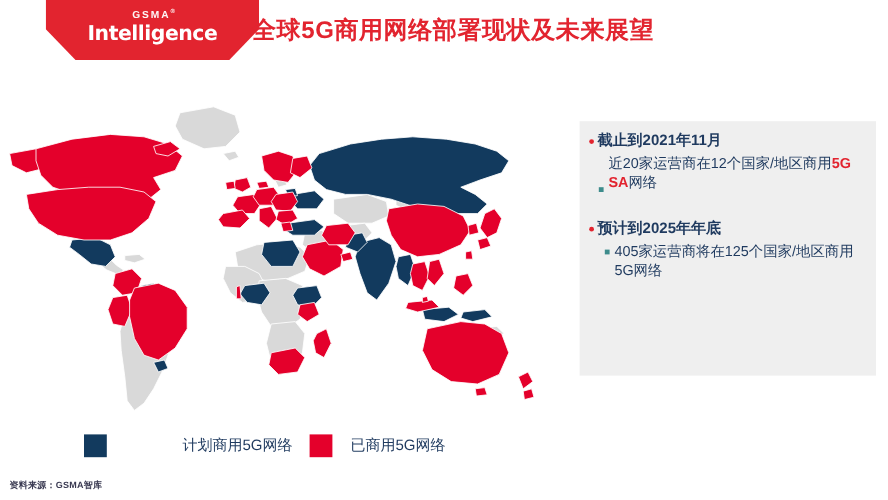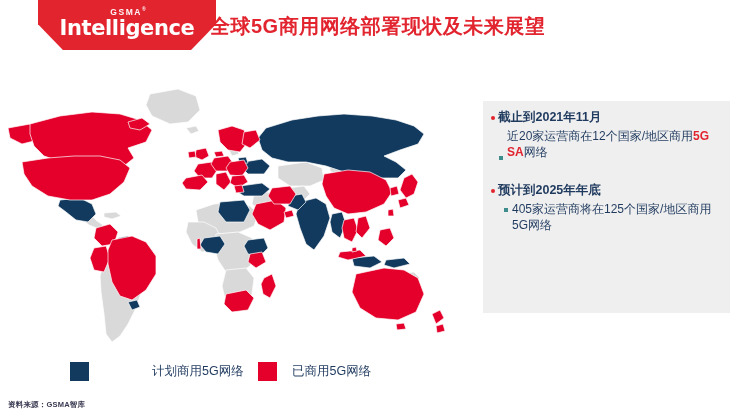--- a/index.html
+++ b/index.html
@@ -25,21 +25,21 @@
     position:absolute;left:0;top:0;width:178px;height:68px;
     display:flex;flex-direction:column;justify-content:flex-end;
     align-items:center;padding-bottom:11px;box-sizing:border-box;
   }
   .logo-gsma{
     color:#ffffff;font-size:8.5px;font-weight:bold;letter-spacing:1.6px;
     line-height:9px;margin-bottom:1px;margin-left:2px;opacity:.96;
   }
   .logo-gsma sup{font-size:5px;vertical-align:super;letter-spacing:0;}
   .logo-intel{
-    color:#ffffff;font-size:21px;font-weight:bold;line-height:21px;
+    color:#ffffff;font-size:17px;font-weight:bold;line-height:21px;
     letter-spacing:-0.4px;font-family:"DejaVu Sans",sans-serif;
   }
   .header-title{
     position:absolute;left:210px;top:10px;
     font-size:20px;font-weight:bold;color:#E2242F;
     letter-spacing:.5px;line-height:32px;white-space:nowrap;
   }
 
   
   .map-wrap{position:absolute;left:0px;top:62px;width:455px;height:290px;}

